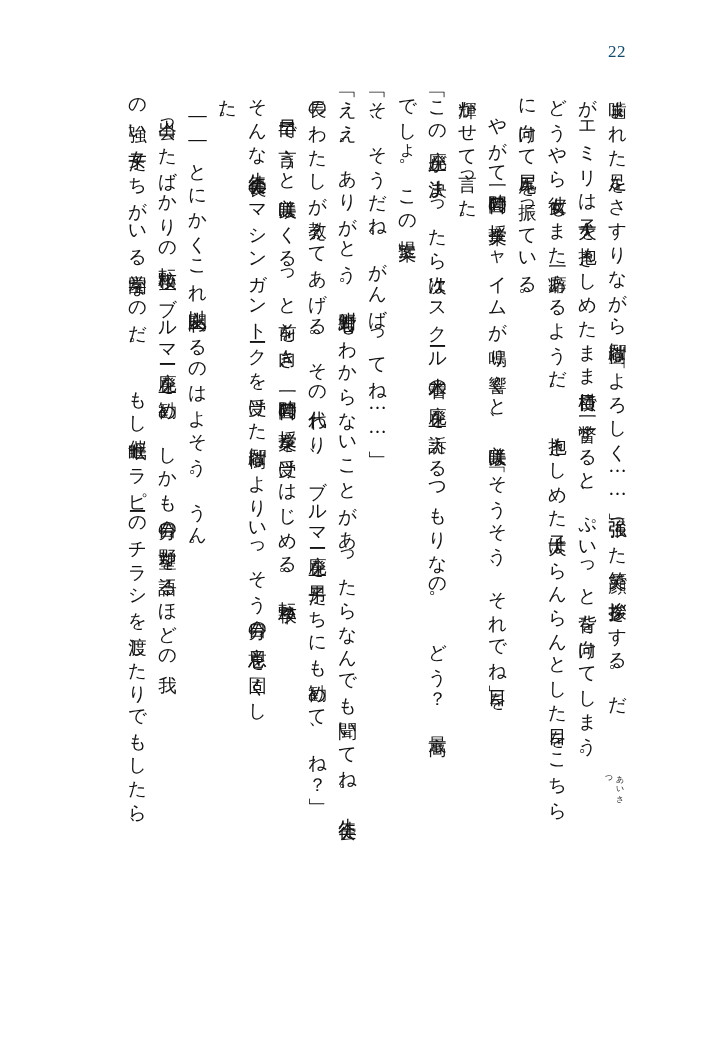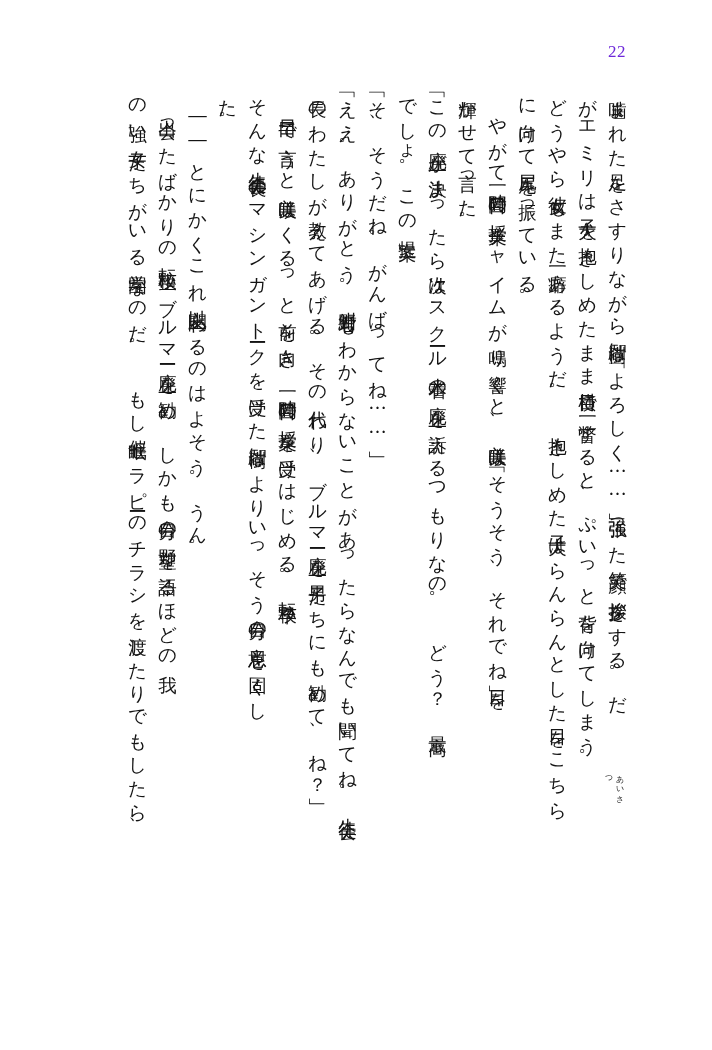--- a/index.html
+++ b/index.html
@@ -15,21 +15,21 @@
     width: 712px;
     height: 1050px;
     background: #ffffff;
     overflow: hidden;
   }
   .page-number {
     position: absolute;
     top: 42px;
     right: 86px;
     font-size: 17px;
-    color: #6d28d9;
+    color: #0c4a6e;
     letter-spacing: 0.5px;
   }
   .text-block {
     position: absolute;
     top: 86px;
     left: 88px;
     right: 86px;
     height: 872px;
     display: flex;
     flex-direction: row-reverse;

